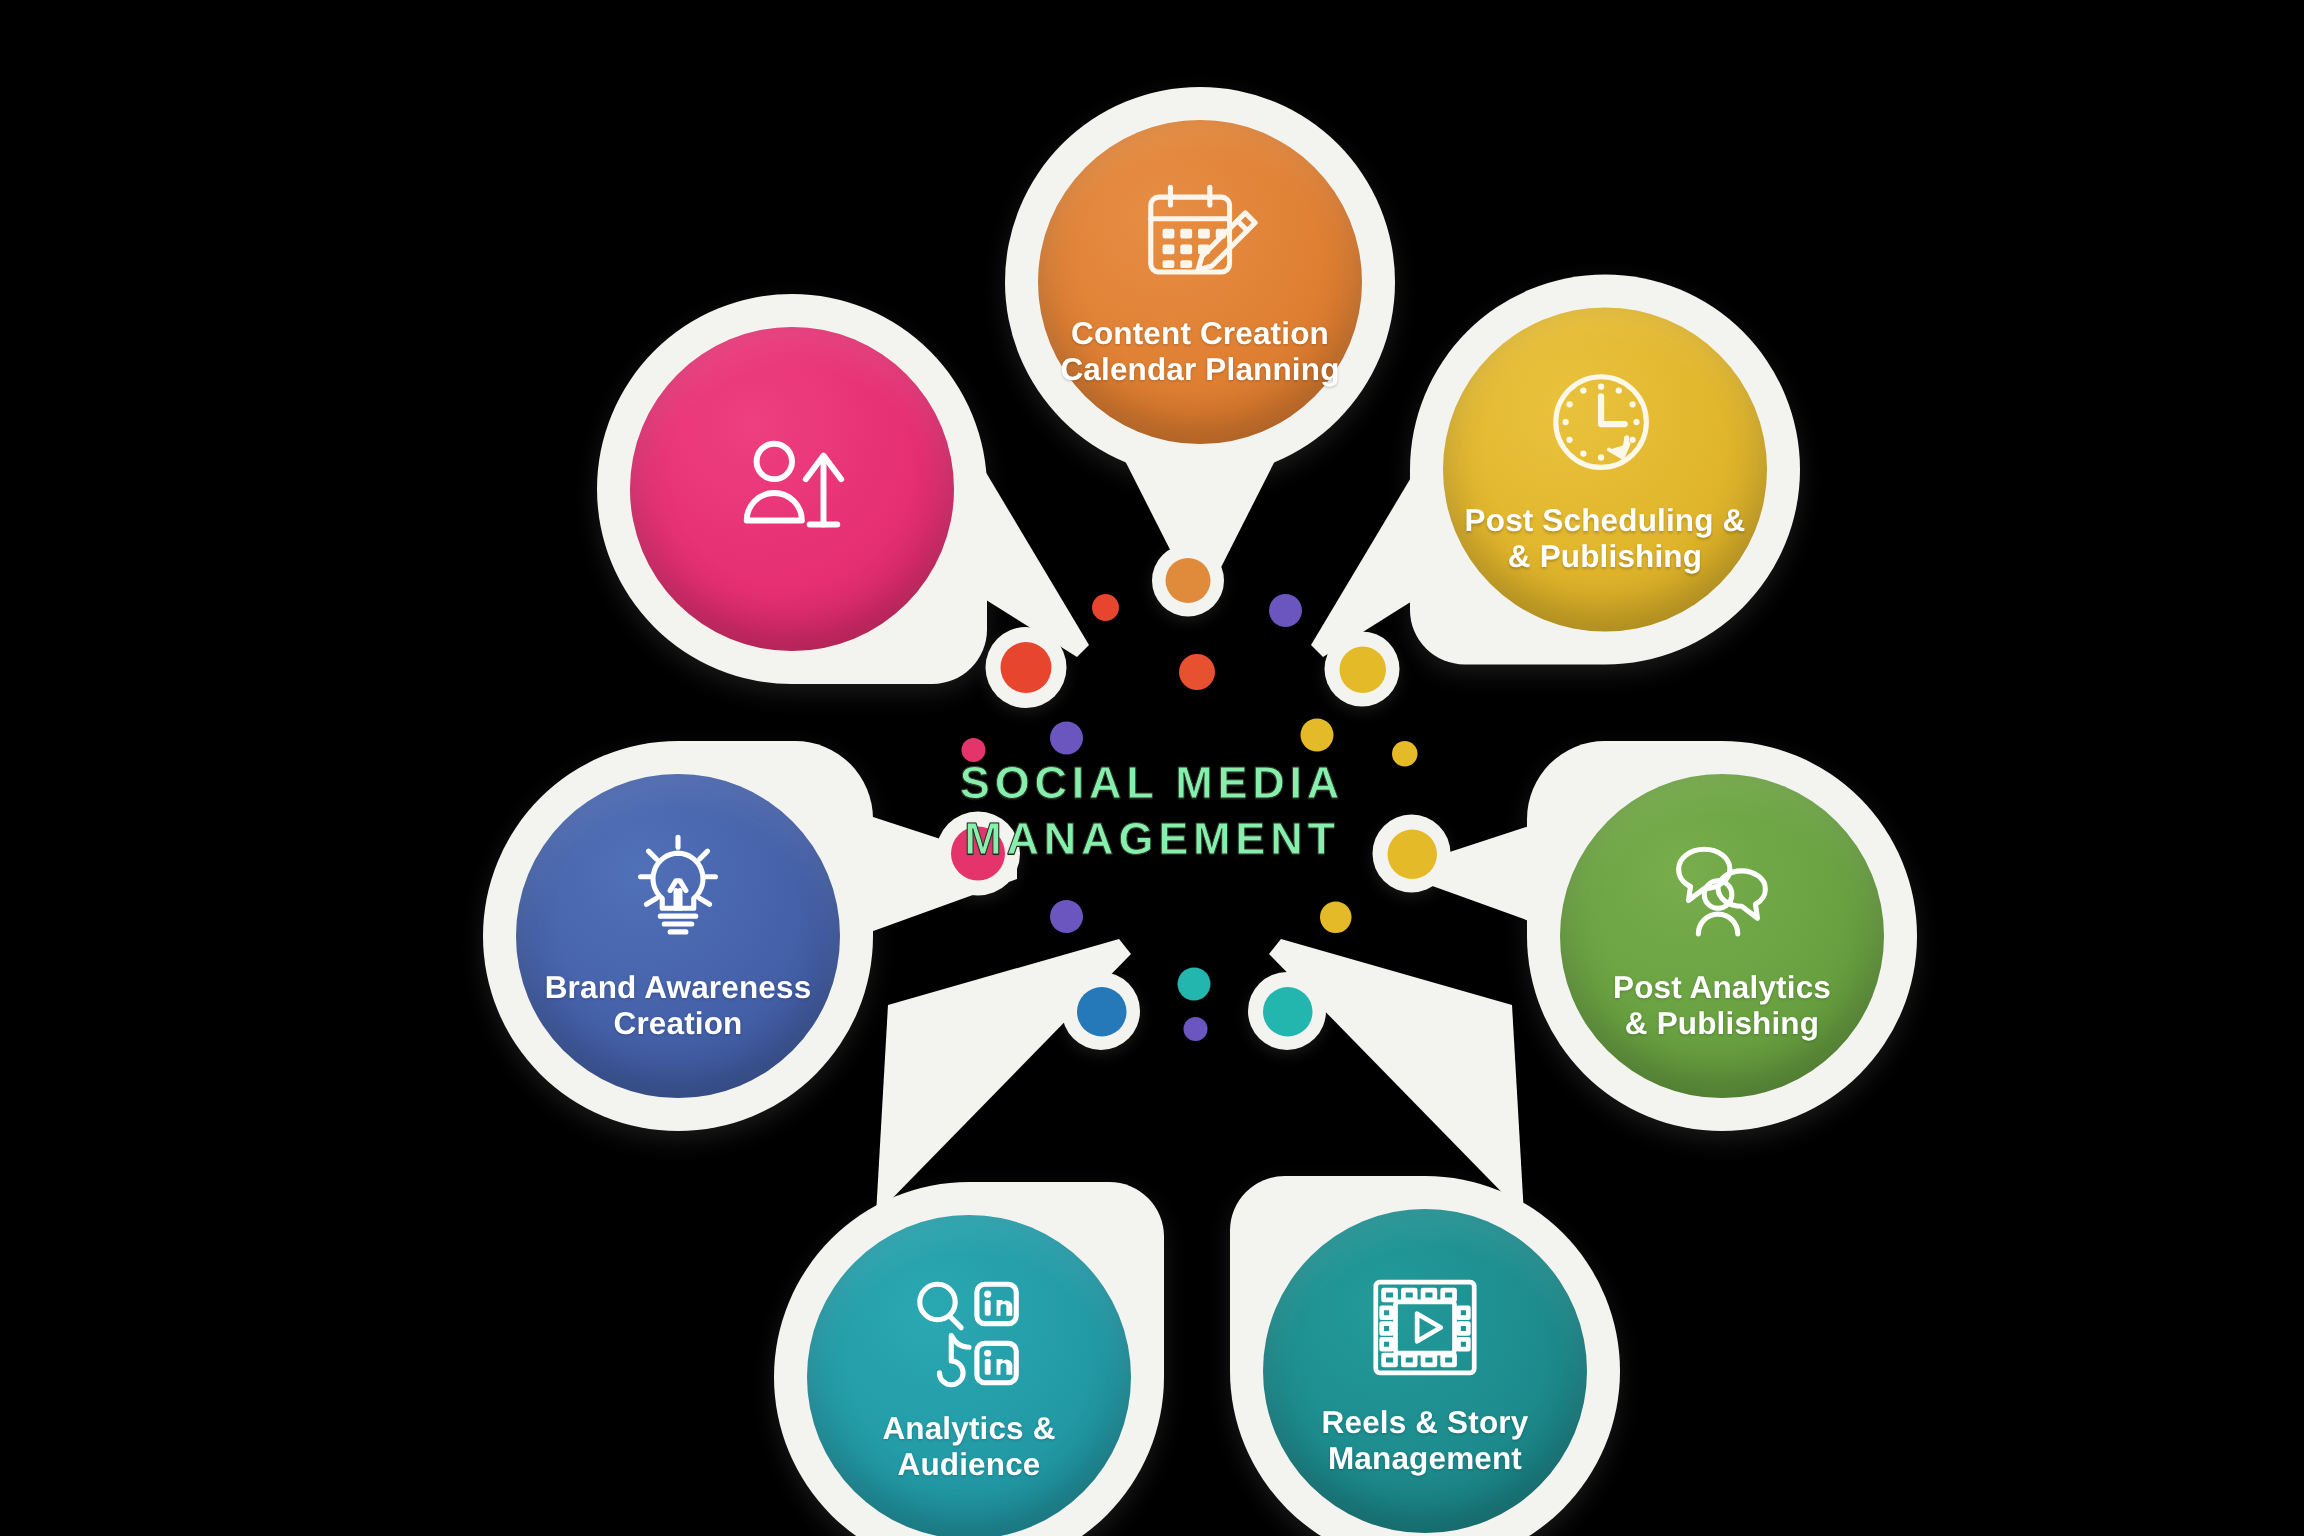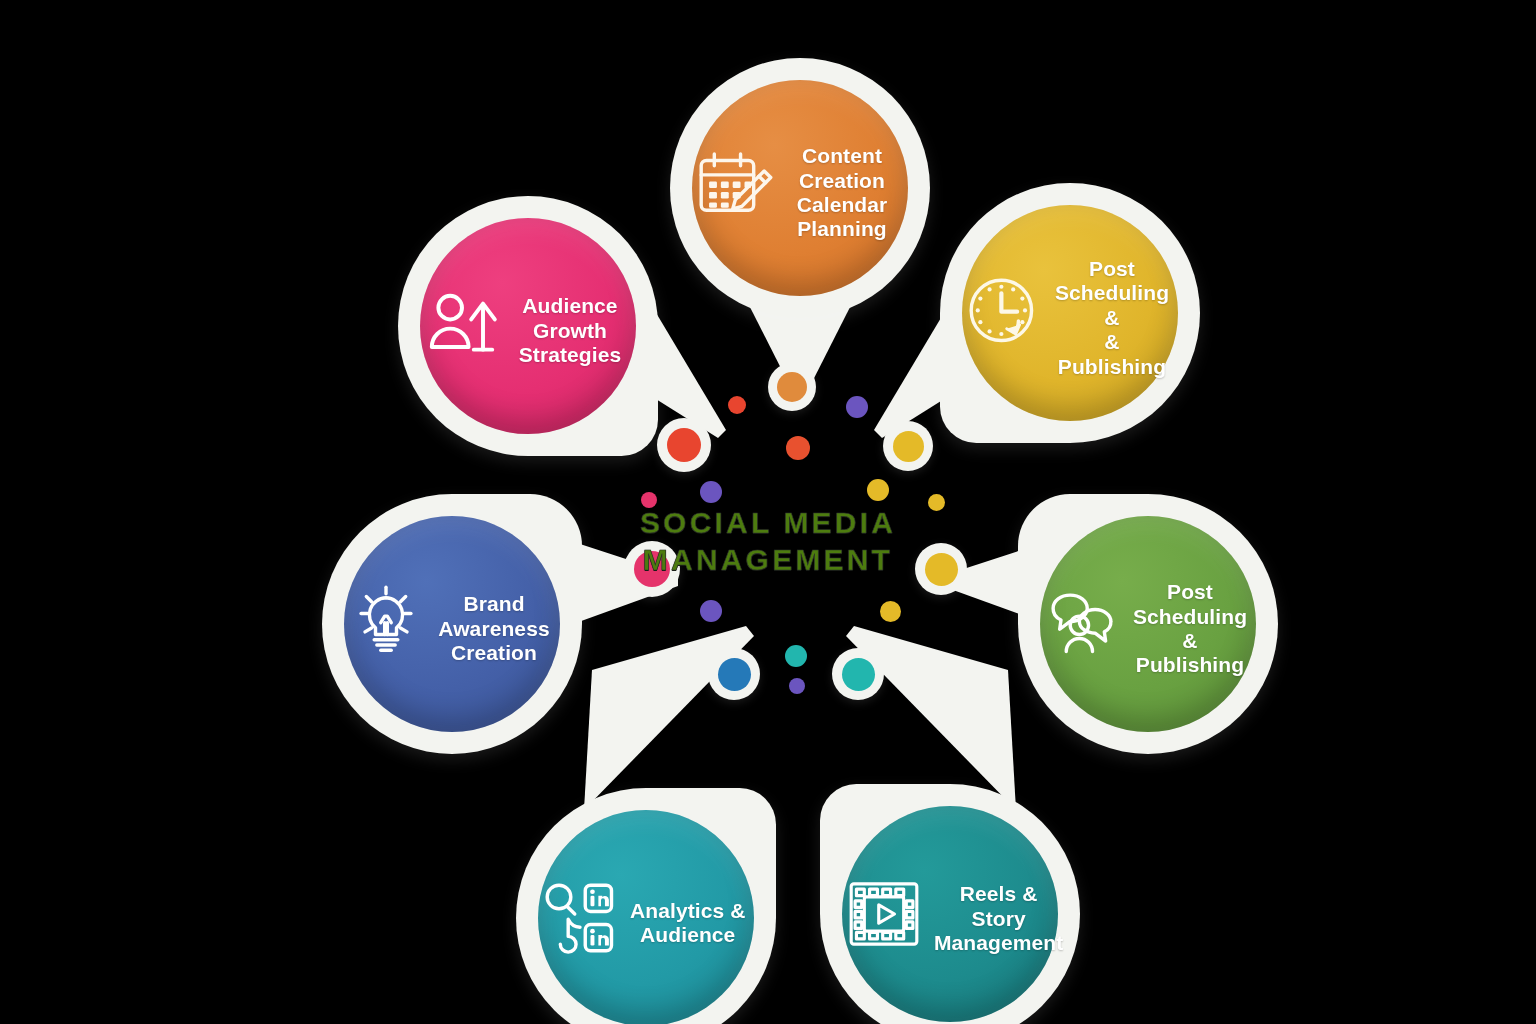--- a/index.html
+++ b/index.html
@@ -10,21 +10,21 @@
   .petal{position:absolute;width:260px;height:260px;}
   .petal .pin{
     position:absolute;inset:0;
     background:#f3f4f0;
     border-radius:50% 50% 50% 50%;
     box-shadow:0 6px 16px rgba(255,255,255,.10);
   }
   .petal .disc{
     position:absolute;left:22px;top:22px;width:216px;height:216px;
     border-radius:50%;
-    display:flex;align-items:center;
+    display:flex;flex-direction:column;align-items:center;justify-content:center;
     color:#fff;text-align:center;
     box-shadow:inset 0 -14px 26px rgba(0,0,0,.20), inset 0 10px 22px rgba(255,255,255,.10);
   }
   .petal .label{
     font-size:21px;font-weight:bold;line-height:1.16;letter-spacing:.1px;
     text-shadow:0 1px 2px rgba(0,0,0,.22);
     padding:0 8px;margin-top:10px;
   }
   .petal .ico{width:84px;height:84px;display:block;}
   .petal .ico svg{width:84px;height:84px;display:block;}
@@ -49,21 +49,21 @@
 
   
   .dot{position:absolute;border-radius:50%;}
 
   
   #center-title{
     position:absolute;left:0;right:0;top:505px;
     text-align:center;
     font-size:30px;font-weight:bold;line-height:1.22;
     letter-spacing:3.2px;
-    color:#4d7c0f;
+    color:#86efac;
     -webkit-text-stroke:0.6px #2a2f27;
     text-shadow:0 0 1px #3c4438, 0 1px 0 #11140f;
     pointer-events:none;
   }
   #center-title span{display:block;}
 </style>
 </head>
 <body>
 
 <div id="stage">
@@ -131,24 +131,20 @@
     <div class="pin"></div>
     <div class="disc" style="background:radial-gradient(circle at 38% 30%, #ee3f7f 0%, #e52f72 55%, #cf2563 100%);">
       <span class="ico">
         <svg viewBox="0 0 64 64" fill="none" stroke="#fff" stroke-width="3" stroke-linecap="round" stroke-linejoin="round">
           <circle cx="23" cy="18" r="9"></circle>
           <path d="M9 48 a14 14 0 0 1 28 0 Z"></path>
           <path d="M48 50 L48 18"></path>
           <path d="M39 27 L48 15 L57 27"></path>
           <path d="M41 50 L55 50"></path>
         </svg>
-      </span>
-      <span class="label">
-        <span>Audience Growth</span><br>
-        <span>Strategies</span>
       </span>
     </div>
   </div>
 
   <div class="petal dir-bl" style="left:940px;top:183px;">
     <div class="pin"></div>
     <div class="disc" style="background:radial-gradient(circle at 38% 30%, #e9c23c 0%, #e0b52b 55%, #cda522 100%);">
       <span class="ico">
         <svg viewBox="0 0 64 64" fill="none" stroke="#fdf8e7" stroke-width="2.6" stroke-linecap="round" stroke-linejoin="round">
           <circle cx="30" cy="30" r="23"></circle>
@@ -211,21 +207,21 @@
     <div class="disc" style="background:radial-gradient(circle at 38% 30%, #77ad4b 0%, #69a141 55%, #5b8f37 100%);">
       <span class="ico">
         <svg viewBox="0 0 64 64" fill="none" stroke="#fff" stroke-width="2.6" stroke-linecap="round" stroke-linejoin="round">
           <path d="M10 20 a13 10 0 0 1 26 0 a13 10 0 0 1 -13 10 l-8 6 l1 -7 a12 10 0 0 1 -6 -9 Z"></path>
           <path d="M54 30 a12 9 0 0 0 -24 0 a12 9 0 0 0 12 9 l8 6 l-1 -7 a11 9 0 0 0 5 -8 Z"></path>
           <circle cx="30" cy="33" r="7"></circle>
           <path d="M20 53 a10 10 0 0 1 20 0"></path>
         </svg>
       </span>
       <span class="label">
-        <span>Post Scheduling</span><br>
+        <span>Post Analytics</span><br>
         <span>&amp; Publishing</span>
       </span>
     </div>
   </div>
 
   <div class="petal dir-tr" style="left:516px;top:788px;">
     <div class="pin"></div>
     <div class="disc" style="background:radial-gradient(circle at 38% 30%, #2aa8b2 0%, #229aa6 55%, #1c8792 100%);">
       <span class="ico">
         <svg viewBox="0 0 64 64" fill="none" stroke="#fff" stroke-width="2.6" stroke-linecap="round" stroke-linejoin="round">

